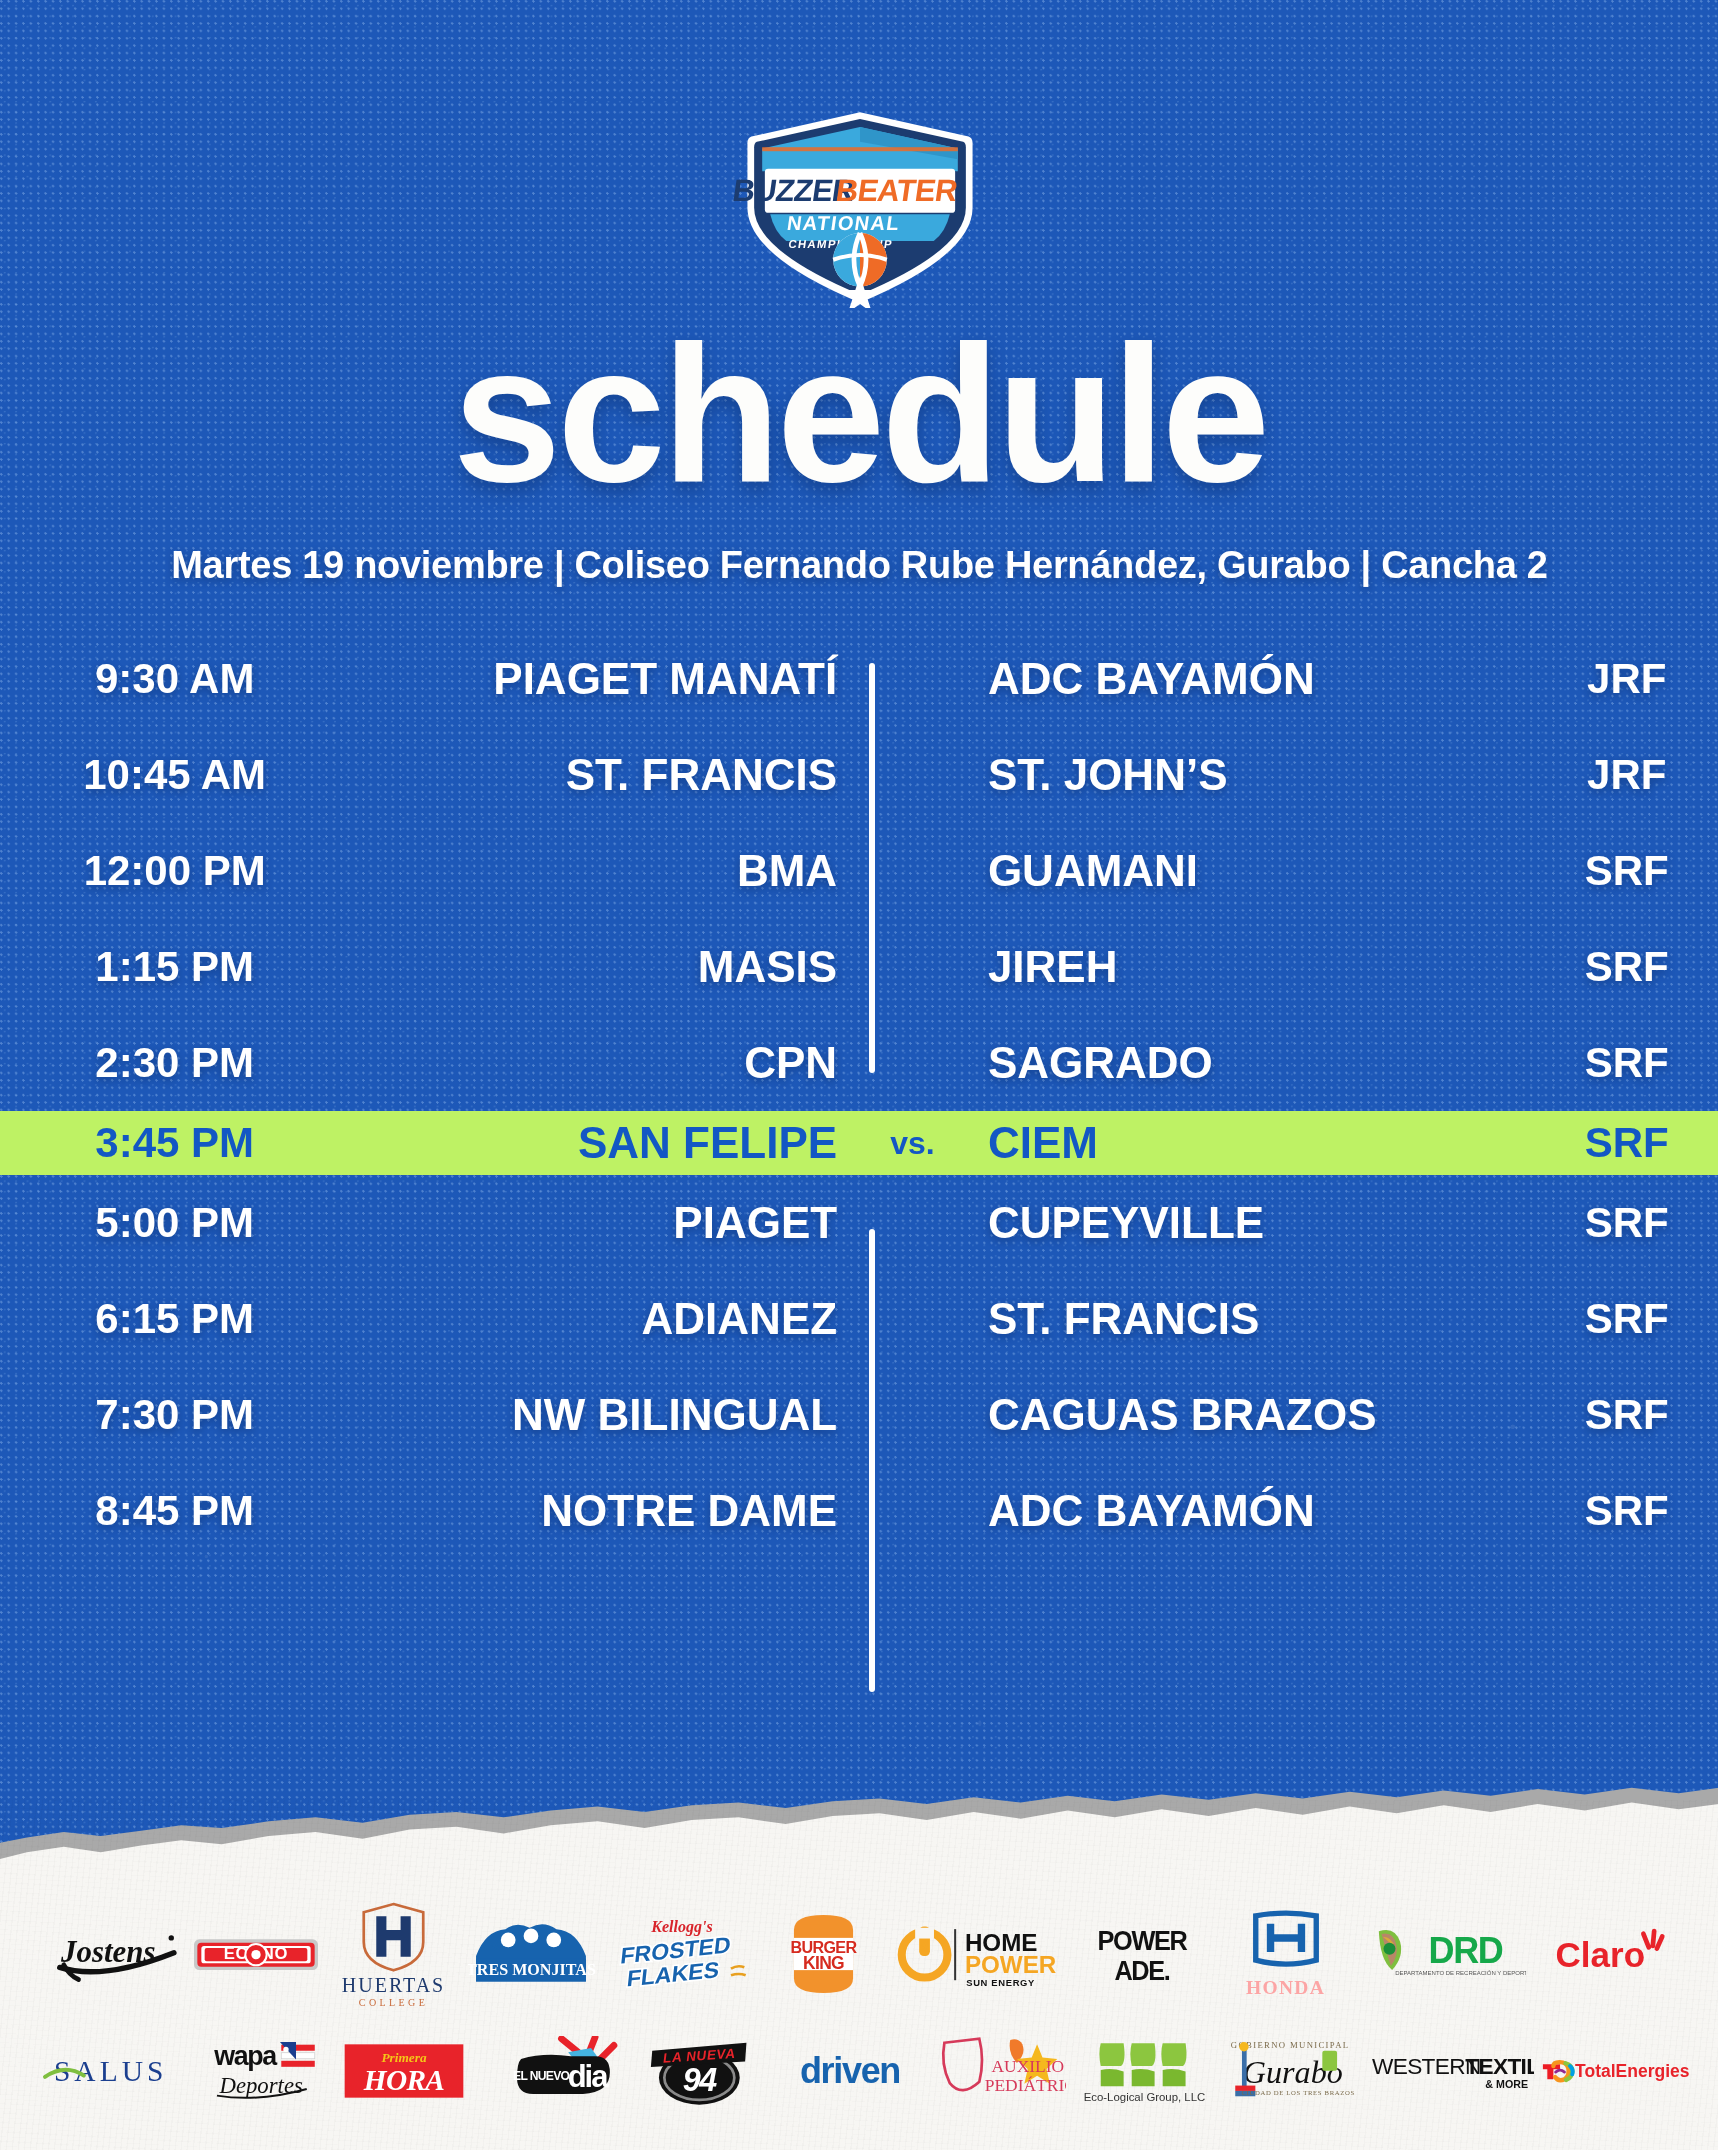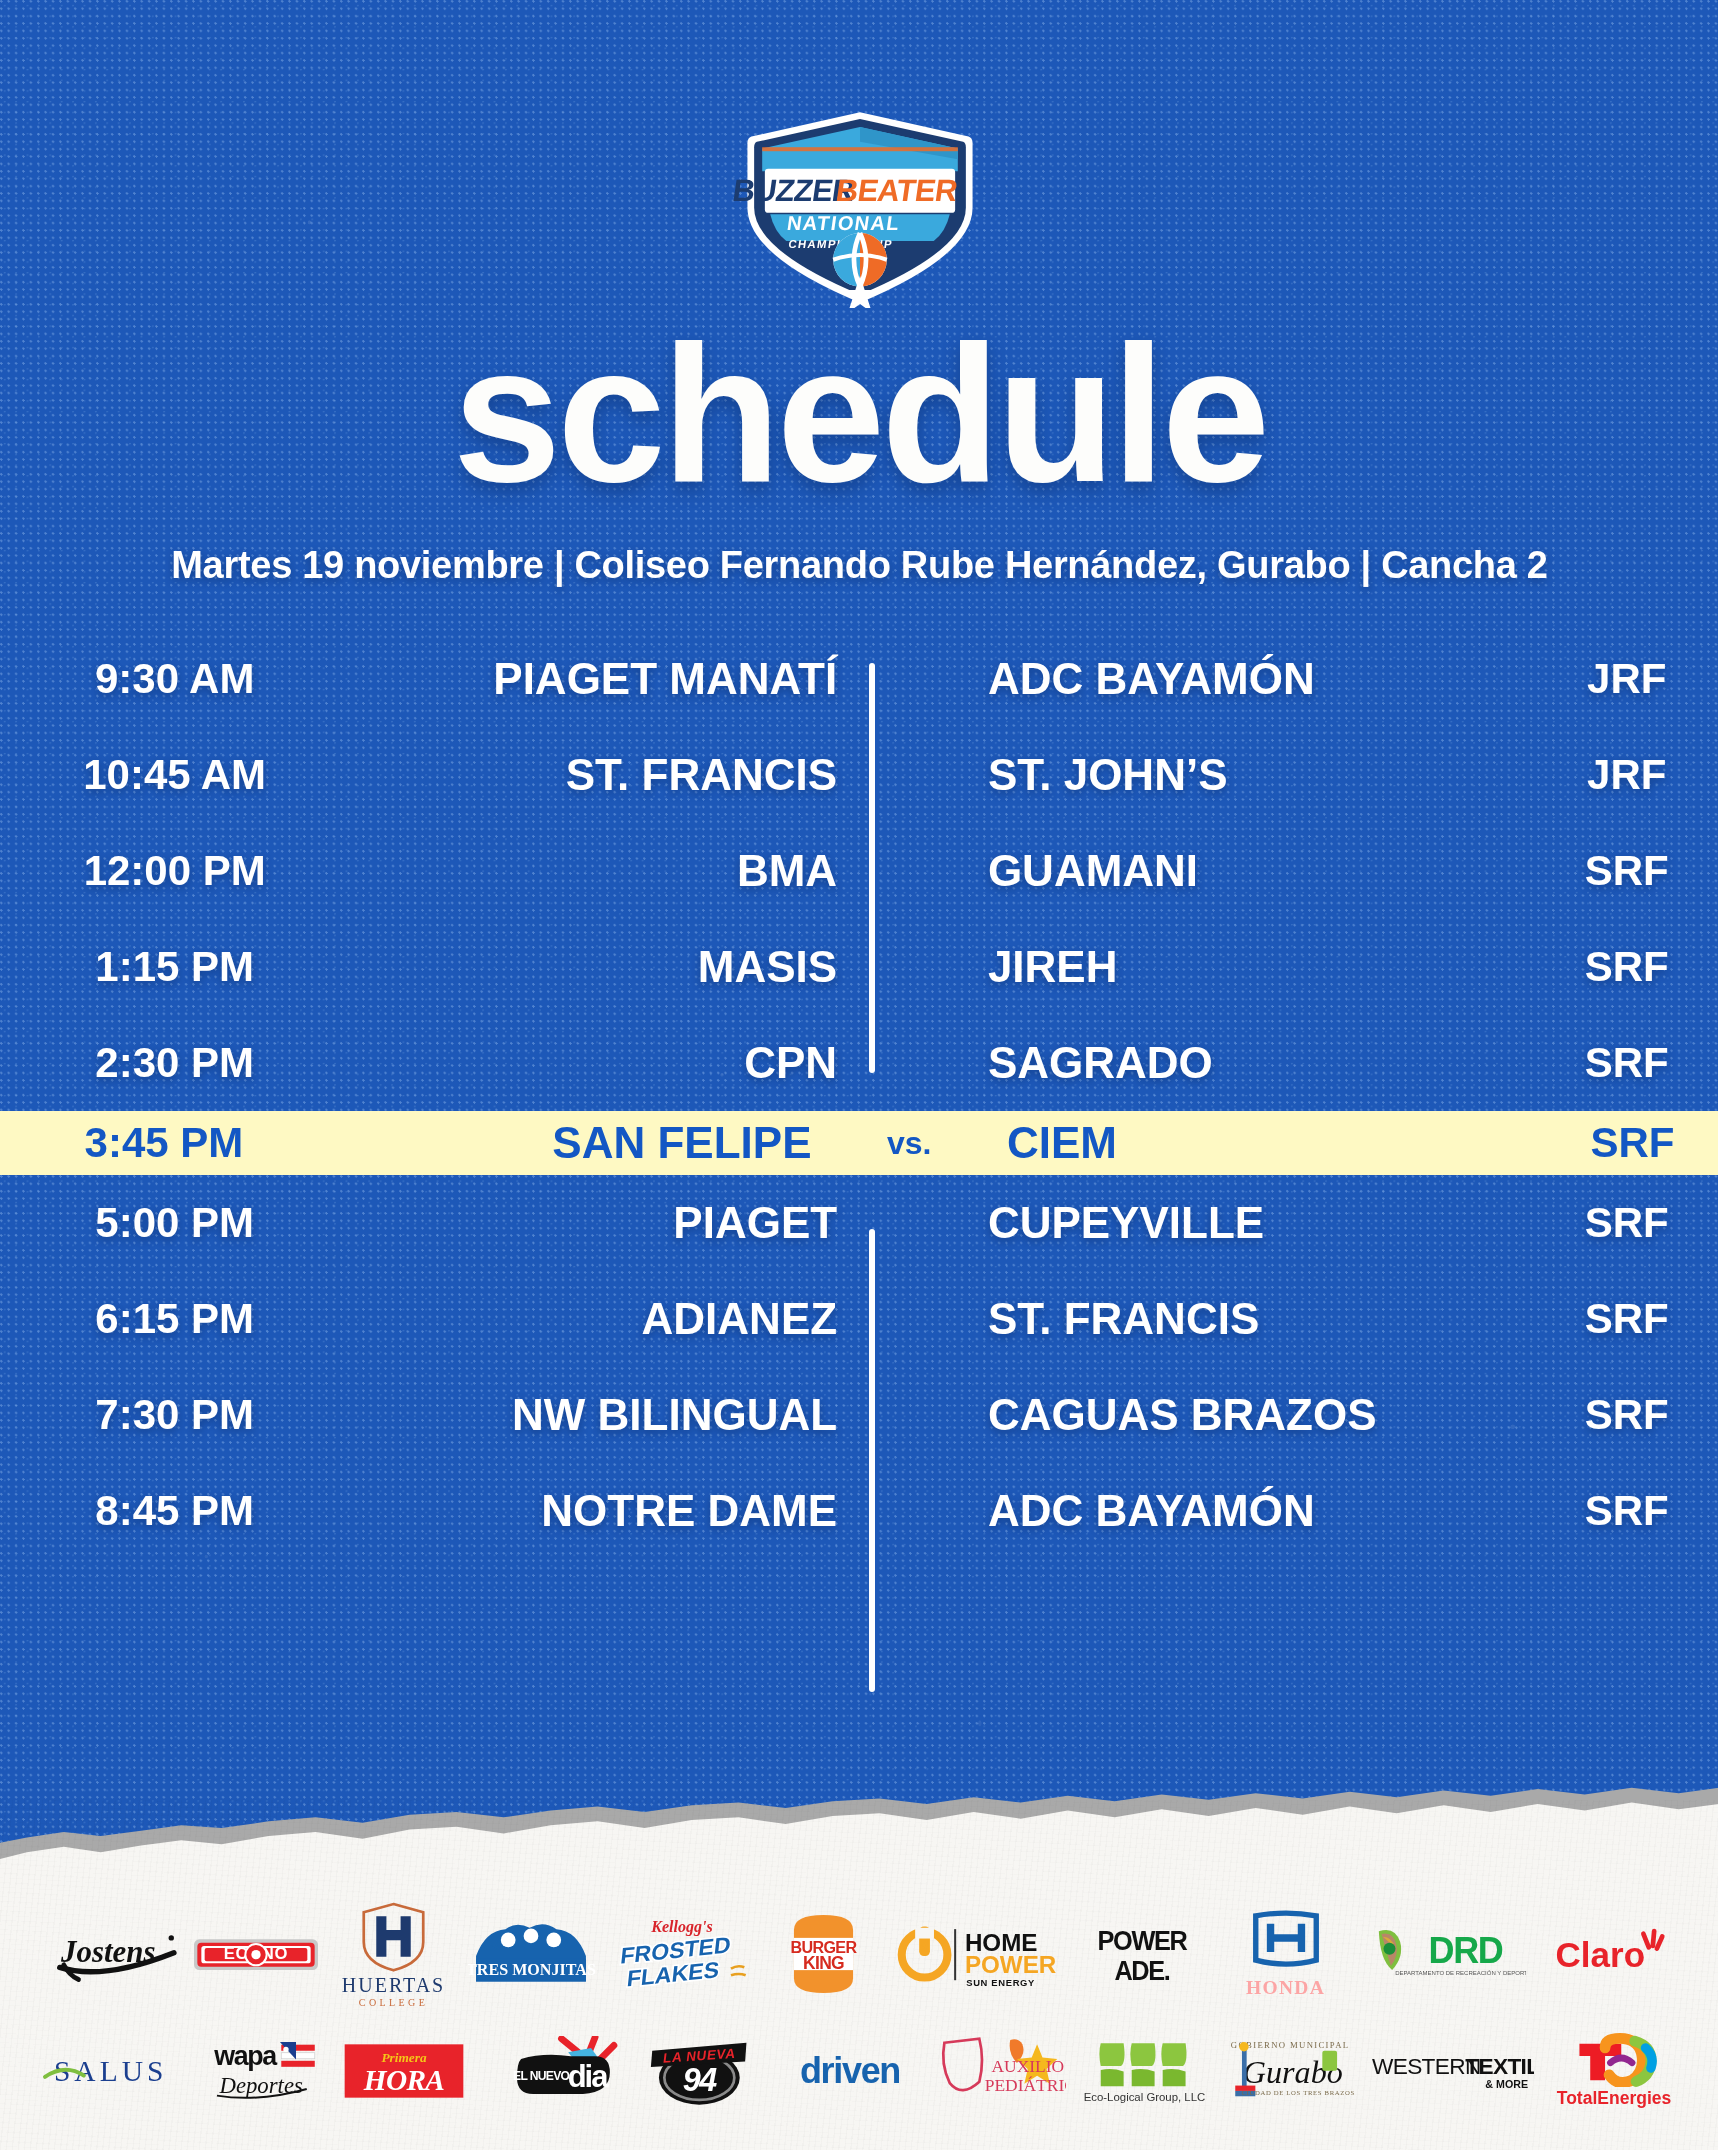--- a/index.html
+++ b/index.html
@@ -77,21 +77,21 @@
     width:557px;text-align:left;font-size:44px;font-weight:bold;
     padding-left:16px;
     text-shadow:0 3.4px 8px rgba(10,40,95,.45);
   }
   .row .div{
     width:188px;text-align:center;font-size:42px;font-weight:bold;
     text-shadow:0 3.4px 8px rgba(10,40,95,.45);
   }
   
   .row.hl{
-    background:#fef9c3;color:#1357c4;height:64px;gap:26px;
+    background:#bef264;color:#1357c4;height:64px;
   }
   .row.hl .time,.row.hl .home,.row.hl .away,.row.hl .div{
     text-shadow:none;color:#1357c4;
   }
   .row.hl .vs{opacity:1;color:#1357c4;text-shadow:none;font-size:32px;}
 
   
   .vline{
     position:absolute;width:6px;background:#ffffff;border-radius:3.4px;
     left:869px;
@@ -460,21 +460,21 @@
     </div>
 
     <div class="sp" style="width:178px">
       <svg width="168" height="56" viewBox="0 0 250 84">
         <text x="8" y="46" font-family="'Liberation Sans',sans-serif" font-size="34" fill="#111111" letter-spacing="-1">WESTERN</text>
         <text x="148" y="46" font-family="'Liberation Sans',sans-serif" font-size="34" font-weight="bold" fill="#111111" letter-spacing="-1">TEXTILES</text>
         <text x="242" y="68" font-family="'Liberation Sans',sans-serif" font-size="16" font-weight="bold" fill="#111111" text-anchor="end">&amp; MORE</text>
       </svg>
     </div>
 
-    <div class="sp" style="width:151px;flex-direction:column">
+    <div class="sp" style="width:151px;">
       <svg width="89" height="54" viewBox="0 0 132 80">
         <path d="M14 16 L76 16 L76 34 L52 34 L52 70 L30 70 L30 34 L14 34 Z" fill="#ed1c24"></path>
         <path d="M52 22 Q52 8 74 8 Q100 8 106 30 Q112 56 92 70 Q70 80 58 62" fill="none" stroke="#f7941d" stroke-width="16" stroke-linecap="round"></path>
         <path d="M96 12 Q122 20 120 44 Q118 64 98 72" fill="none" stroke="#8cc63f" stroke-width="16" stroke-linecap="round"></path>
         <path d="M112 22 Q126 34 120 52" fill="none" stroke="#00a0e3" stroke-width="14" stroke-linecap="round"></path>
         <path d="M60 44 Q76 30 92 44" fill="none" stroke="#92278f" stroke-width="10" stroke-linecap="round"></path>
       </svg>
       <div style="font-family:'Liberation Sans',sans-serif;font-size:17.5px;font-weight:bold;color:#e8232a;margin-top:1.3px;">TotalEnergies</div>
     </div>
   </div>

